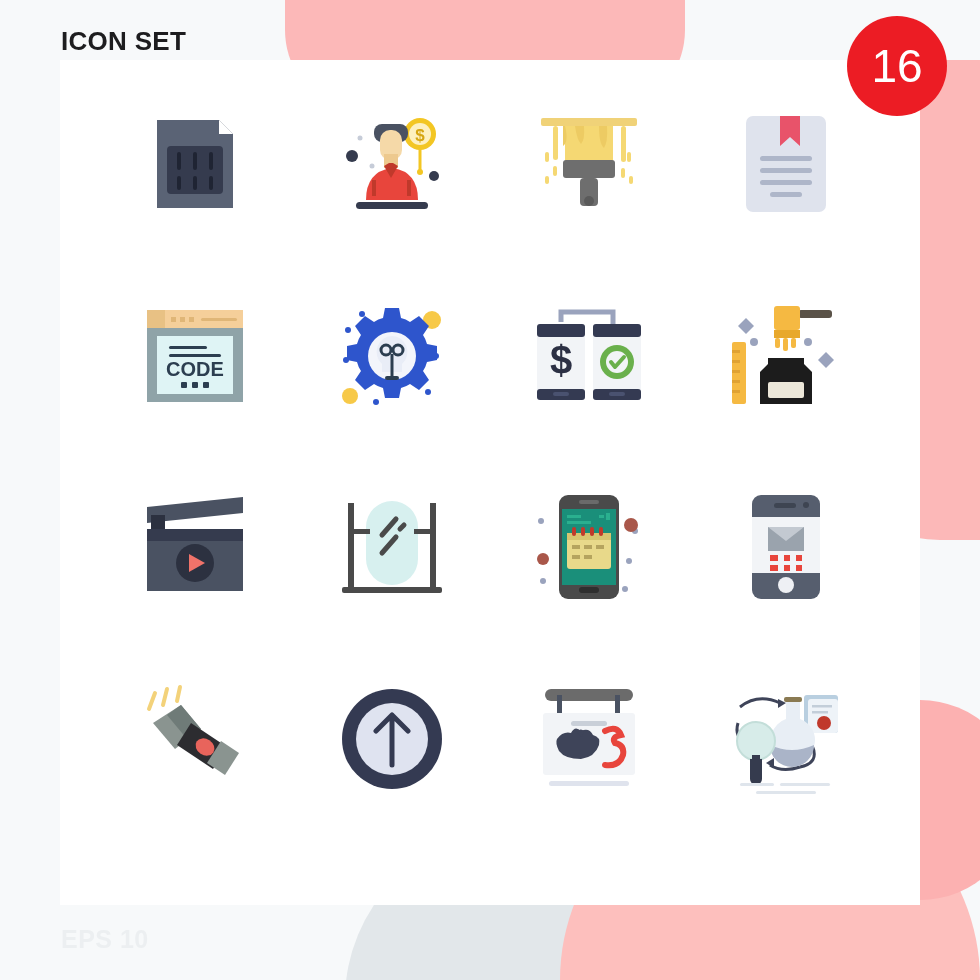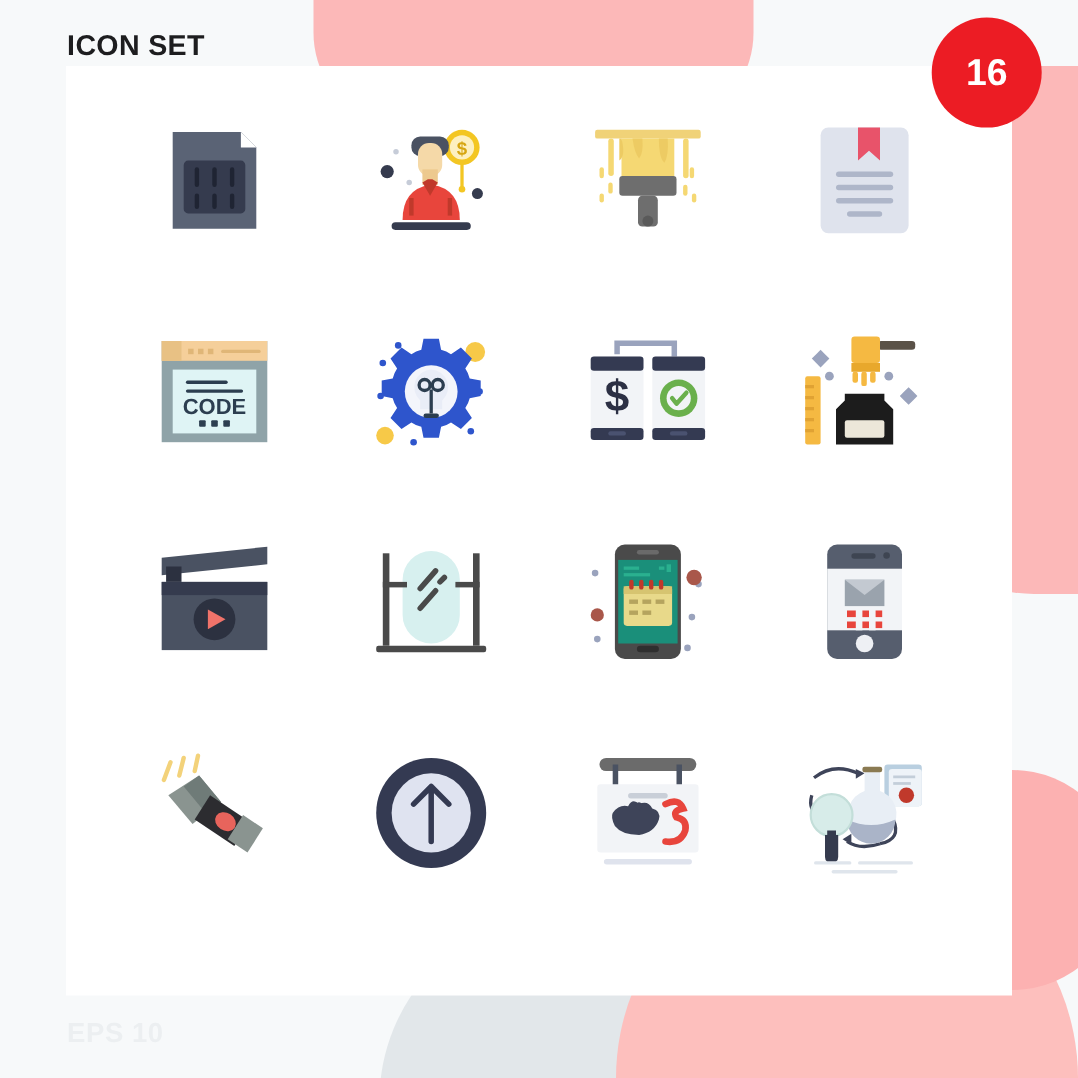--- a/index.html
+++ b/index.html
@@ -38,21 +38,21 @@
   
   #page-title {
     position:absolute; left:61px; top:26px; z-index:5;
     font-size:26px; font-weight:bold; color:#1d1d1f; letter-spacing:.3px;text-align:right;
   }
   #count-badge {
     position:absolute; right:33px; top:16px; z-index:6;
     width:100px; height:100px; border-radius:50%;
     background:#ec1c24; color:#fff;
     display:flex; align-items:center; justify-content:center;
-    font-size:34px; font-weight:bold;
+    font-size:46px; font-weight:normal;
   }
   #eps-label {
     position:absolute; left:61px; top:925px; z-index:5;
     font-size:25px; font-weight:bold; color:#eceff1; letter-spacing:.5px;
   }
 
   
   #icon-card {
     position:absolute; left:60px; top:60px; width:860px; height:845px;
     background:#ffffff; z-index:3;

